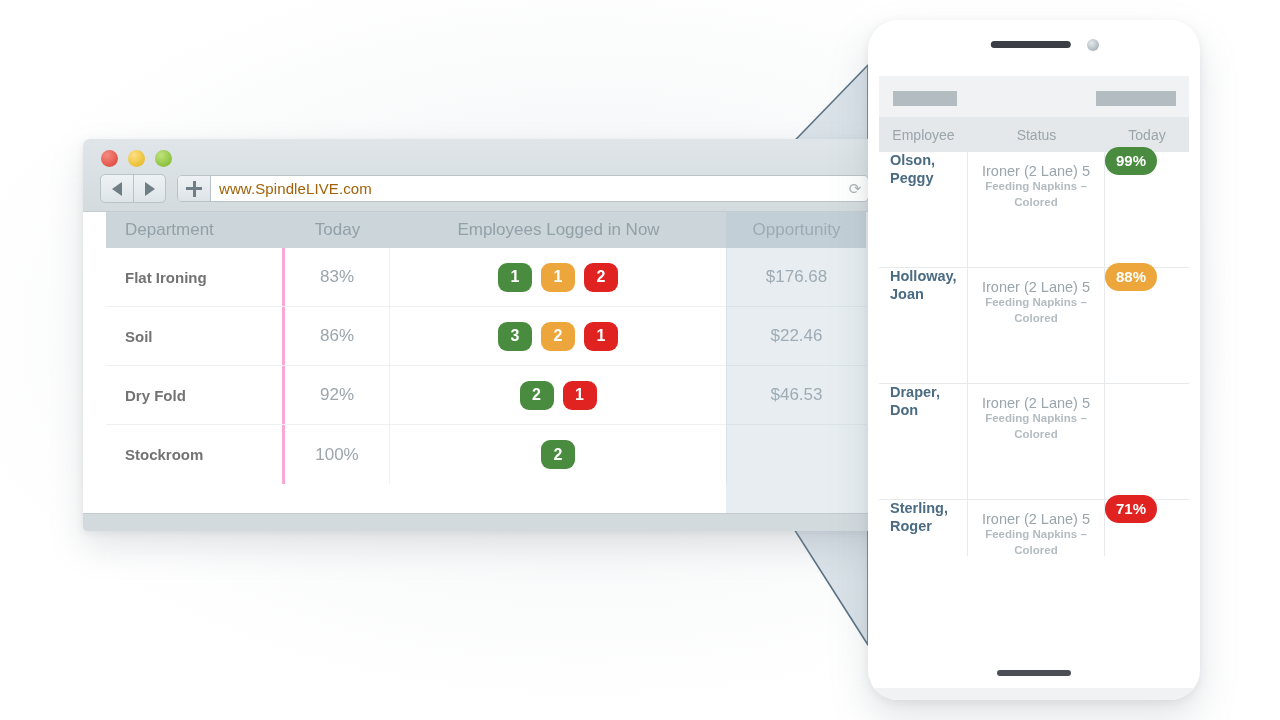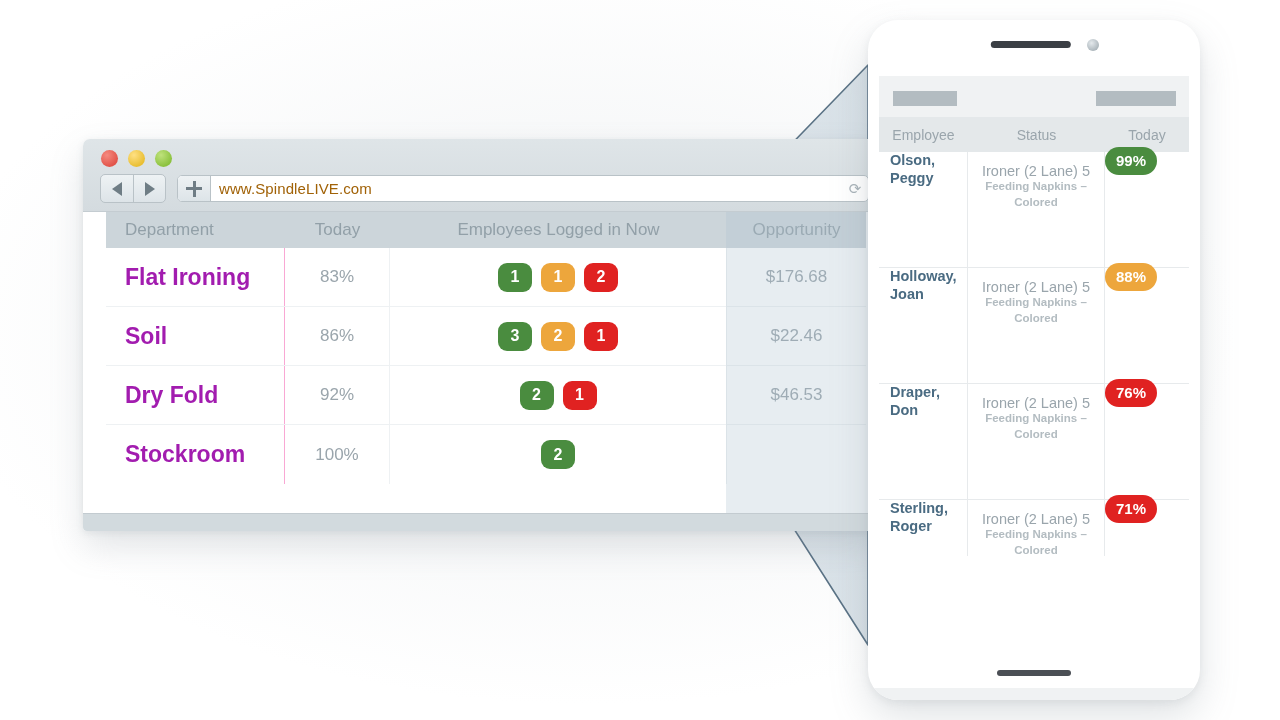--- a/index.html
+++ b/index.html
@@ -134,22 +134,22 @@
 
   .dtr {
     display: flex;
     height: 59px;
     border-bottom: 1px solid #eef1f3;
     background: #ffffff;
   }
   .dtr:last-child { border-bottom: none; }
   .dtd { display: flex; align-items: center; }
   .dtd.c-dept {
-    font-size: 23px; font-weight: bold; color: #a21caf;
-    border-right: 1px solid #f9a8d4;
+    font-size: 15px; font-weight: bold; color: #737373;
+    border-right: 3px solid #f9a8d4;
   }
   .dtd.c-today {
     font-size: 17px; color: #9aa5ac;
     border-right: 1px solid #eef1f3;
   }
   .dtd.c-emp {
     gap: 9px;
     border-right: 1px solid #eef1f3;
   }
   .dtd.c-opp { font-size: 17px; color: #98a3aa; }
@@ -430,21 +430,20 @@
               <div class="st-line2">Feeding Napkins – Colored</div>
             </div>
             <div class="ptd p-td"><span class="ppill orange">88%</span></div>
           </div>
           <div class="ptr">
             <div class="ptd p-emp">Draper, Don</div>
             <div class="ptd p-st">
               <div class="st-line1">Ironer (2 Lane) 5</div>
               <div class="st-line2">Feeding Napkins – Colored</div>
             </div>
-            <div class="ptd p-td"><span class="ppill red">76%</span></div>
           </div>
           <div class="ptr">
             <div class="ptd p-emp">Sterling, Roger</div>
             <div class="ptd p-st">
               <div class="st-line1">Ironer (2 Lane) 5</div>
               <div class="st-line2">Feeding Napkins – Colored</div>
             </div>
             <div class="ptd p-td"><span class="ppill red">71%</span></div>
           </div>
         </div>

